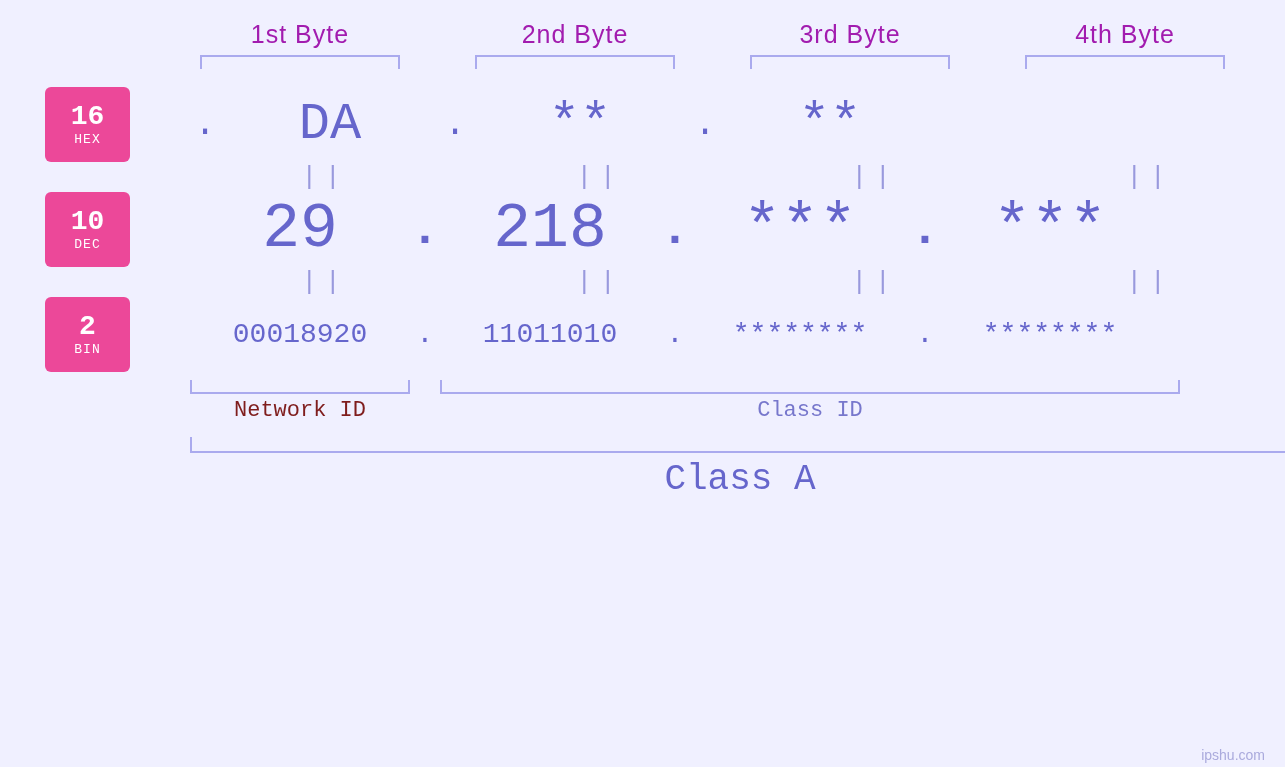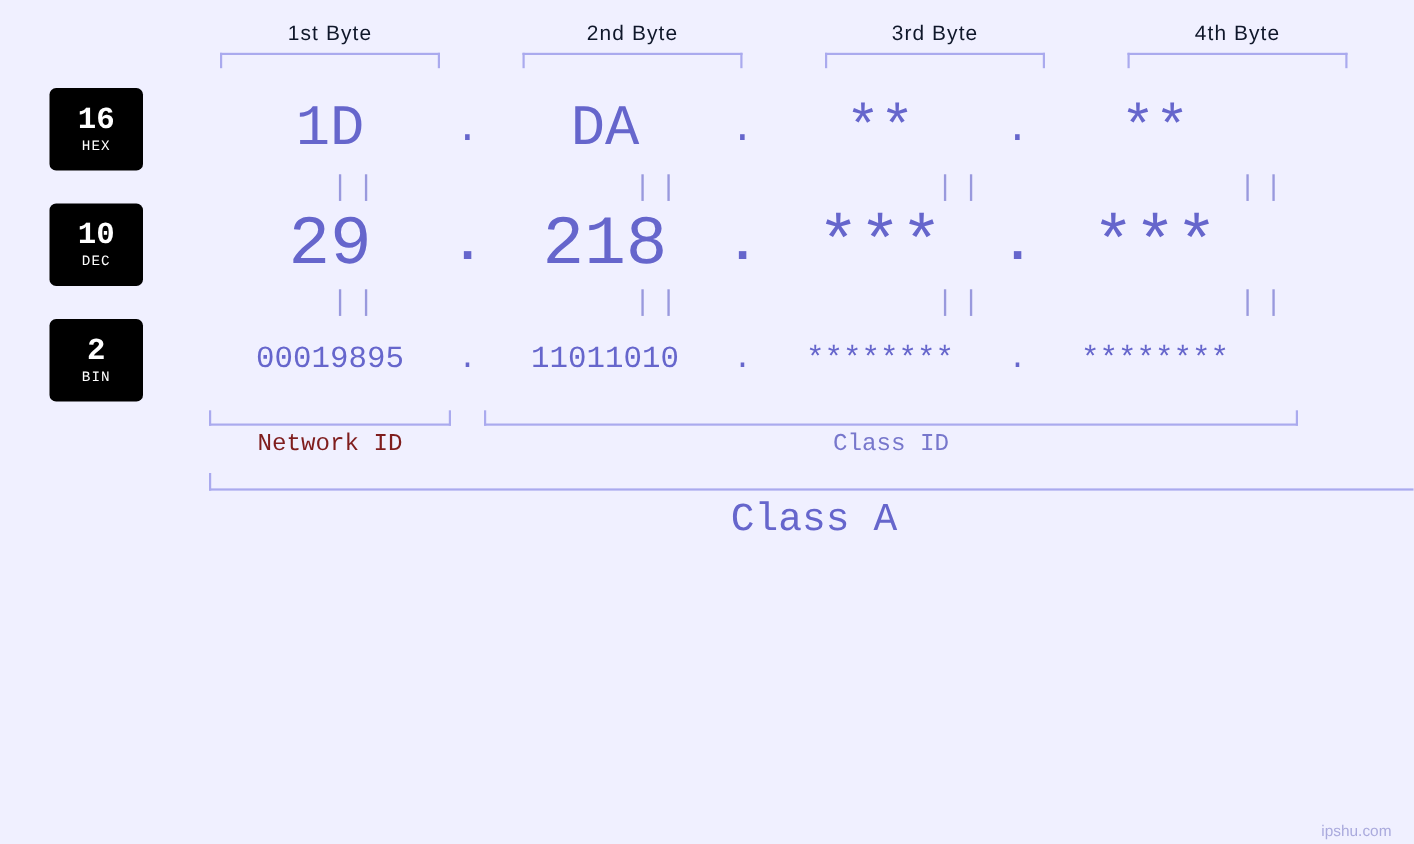--- a/index.html
+++ b/index.html
@@ -27,22 +27,22 @@
       display: flex;
       width: 1100px;
       margin-left: 140px;
       margin-top: 20px;
       justify-content: space-around;
     }
 
     .byte-header {
       width: 220px;
       text-align: center;
-      color: #0f172a;
-      font-size: 19px;
+      color: #a21caf;
+      font-size: 25px;
       font-family: Arial, sans-serif;
       letter-spacing: 1px;
     }
 
     
     .bracket-row {
       display: flex;
       width: 1100px;
       margin-left: 140px;
       justify-content: space-around;
@@ -61,21 +61,21 @@
     .number-row {
       display: flex;
       align-items: center;
       width: 1285px;
       position: relative;
     }
 
     .label-badge {
       width: 85px;
       height: 75px;
-      background: #000000;
+      background: #ec4899;
       border-radius: 6px;
       display: flex;
       flex-direction: column;
       align-items: center;
       justify-content: center;
       margin-left: 45px;
       margin-right: 60px;
       flex-shrink: 0;
     }
 
@@ -255,21 +255,20 @@
     <div class="bracket"></div>
     <div class="bracket"></div>
   </div>
 
   <div class="number-row" style="margin-top: 18px;">
     <div class="label-badge">
       <span class="badge-number">16</span>
       <span class="badge-type">HEX</span>
     </div>
     <div class="values-row">
-      <div class="byte-value hex-value">1D</div>
       <div class="dot-sep dot-hex">.</div>
       <div class="byte-value hex-value">DA</div>
       <div class="dot-sep dot-hex">.</div>
       <div class="byte-value hex-value">**</div>
       <div class="dot-sep dot-hex">.</div>
       <div class="byte-value hex-value">**</div>
     </div>
   </div>
 
   <div class="equals-row">
@@ -301,21 +300,21 @@
     <div class="equals-group">||</div>
     <div class="equals-group">||</div>
   </div>
 
   <div class="number-row">
     <div class="label-badge">
       <span class="badge-number">2</span>
       <span class="badge-type">BIN</span>
     </div>
     <div class="values-row">
-      <div class="byte-value bin-value">00019895</div>
+      <div class="byte-value bin-value">00018920</div>
       <div class="dot-sep dot-bin">.</div>
       <div class="byte-value bin-value">11011010</div>
       <div class="dot-sep dot-bin">.</div>
       <div class="byte-value bin-value">********</div>
       <div class="dot-sep dot-bin">.</div>
       <div class="byte-value bin-value">********</div>
     </div>
   </div>
 
   <div class="bottom-area">

